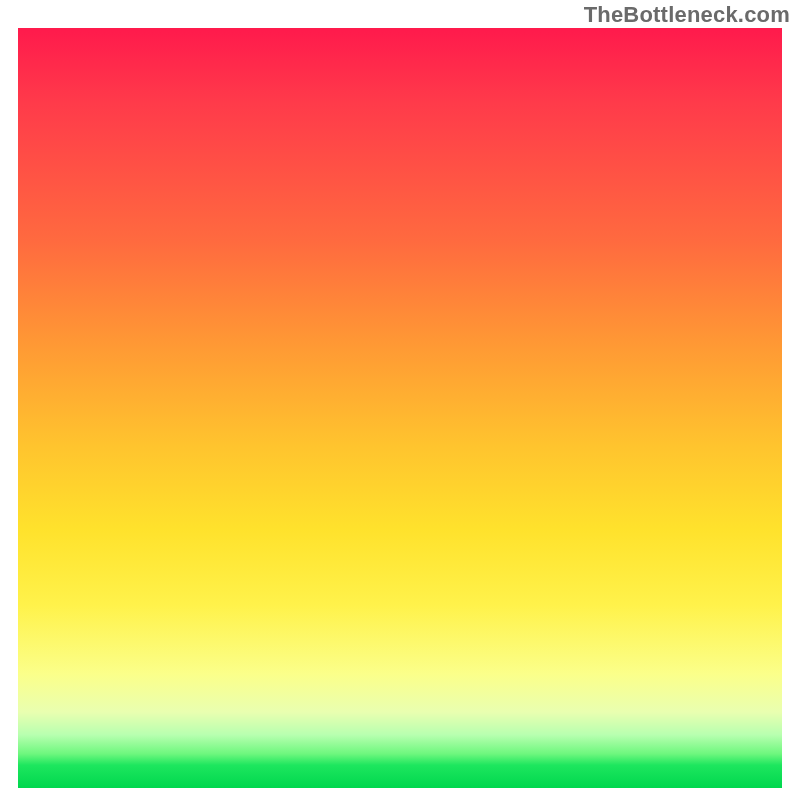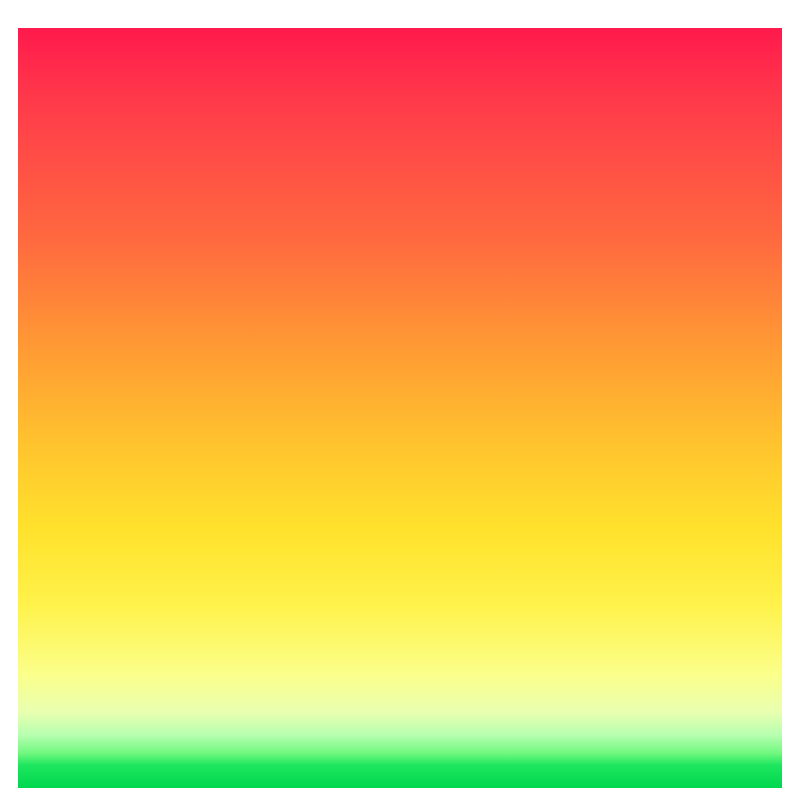--- a/index.html
+++ b/index.html
@@ -63,20 +63,21 @@
     fill: none;
   }
   .marker {
     fill: #e46a6f;
   }
 </style>
 </head>
 <body>
 
 <div class="wrap">
+  <div class="watermark">TheBottleneck.com</div>
 
   <div class="plot">
     <div class="gradient"></div>
 
     <svg viewBox="0 0 764 760" width="764" height="760">
 
       <g class="axes">
         <line x1="0" y1="0" x2="0" y2="760"></line>
         <line x1="0" y1="760" x2="764" y2="760"></line>
       </g>

